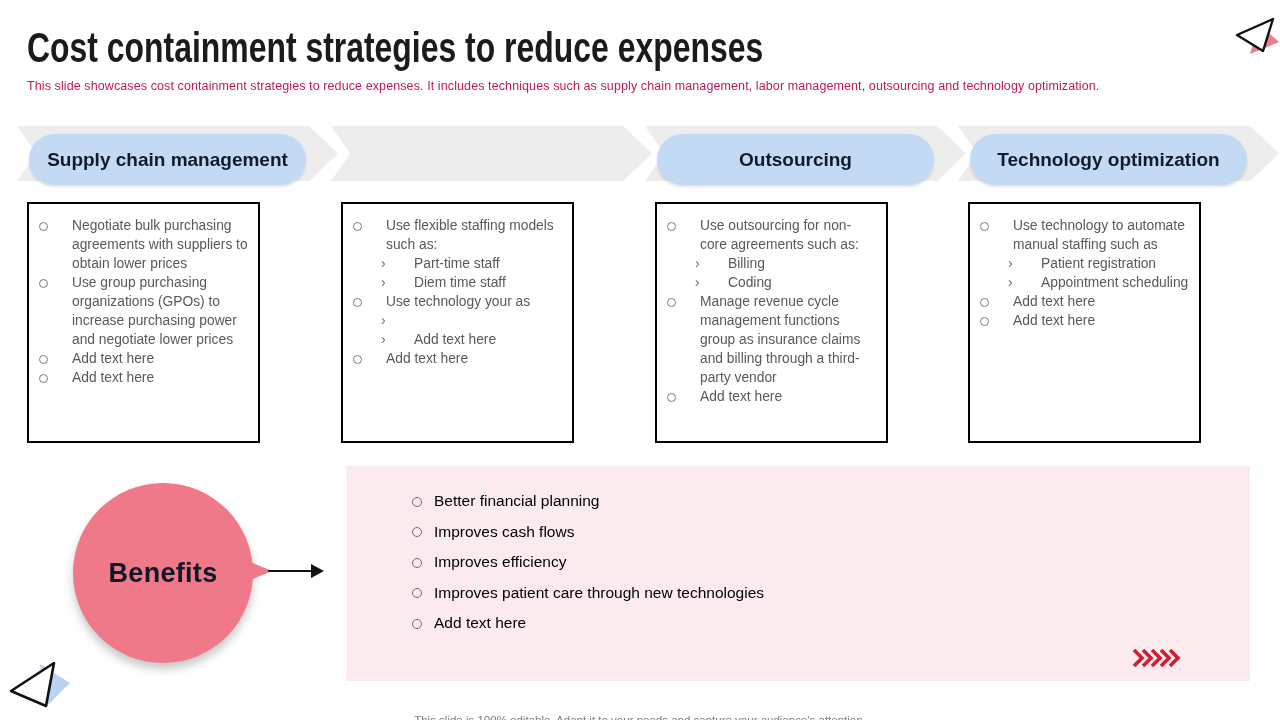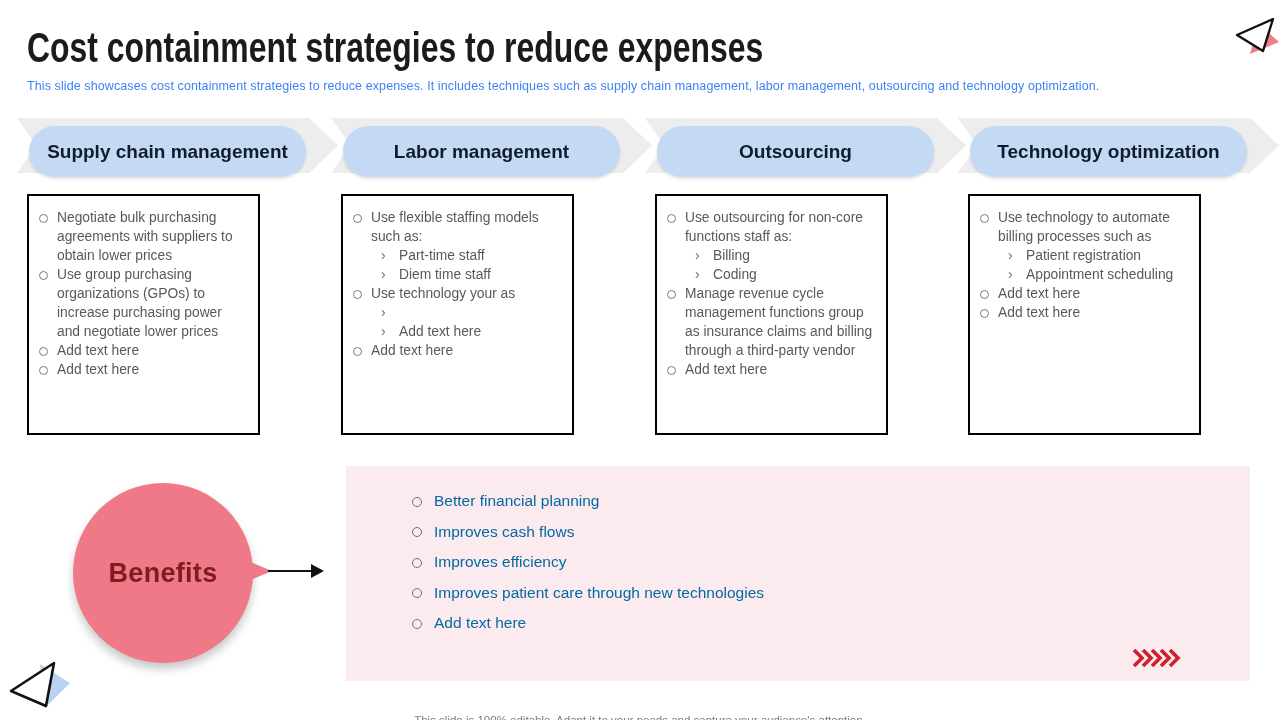--- a/index.html
+++ b/index.html
@@ -5,62 +5,62 @@
   html,body{margin:0;padding:0;background:#fff;}
   body{width:1280px;height:720px;position:relative;overflow:hidden;
        font-family:"Liberation Sans","DejaVu Sans",sans-serif;}
   .slide{position:absolute;inset:0;background:#ffffff;}
 
   
   .title{position:absolute;left:27px;top:24px;margin:0;
          font-size:42px;font-weight:700;color:#1b1b1b;letter-spacing:0;
          transform:scaleX(.76);transform-origin:left top;white-space:nowrap;}
   .subtitle{position:absolute;left:27px;top:79px;margin:0;width:1100px;
-            font-size:12.5px;color:#3b82f6;letter-spacing:.1px;white-space:nowrap;}
-
-  
-  .col{position:absolute;top:114px;width:330px;height:340px;}
+            font-size:12.5px;color:#be185d;letter-spacing:.1px;white-space:nowrap;}
+
+  
+  .col{position:absolute;top:122px;width:330px;height:340px;}
   .col.c1{left:27px;} .col.c2{left:341px;} .col.c3{left:655px;} .col.c4{left:968px;}
   .chev-bg{position:absolute;left:-10px;top:4px;width:321px;height:55px;
            background:var(--shadow-gray);
            clip-path:polygon(0 0,91% 0,100% 50%,91% 100%,0 100%,6% 50%);}
   .pill{position:absolute;left:2px;top:12px;width:277px;height:51px;
         background:var(--header-fill);border-radius:26px;
         font-size:19px;font-weight:700;color:#111b2b;text-align:center;line-height:51px;
         box-shadow:0 2px 3px rgba(0,0,0,.12);}
   .box{position:absolute;left:0;top:80px;width:209px;height:225px;
        border:2px solid var(--box-border);background:#fff;
        padding:12px 10px 0 10px;}
 
   
-  .li{display:flex;align-items:flex-start;gap:9px;
+  .li{display:flex;align-items:flex-start;gap:24px;
       font-size:13.8px;line-height:19px;color:#595959;}
   .li .blt{flex:0 0 auto;width:7px;height:7px;border:1.3px solid #7b7b7b;
            border-radius:50%;margin-top:5.5px;background:transparent;}
   .li .txt{flex:1 1 auto;}
   .li.sub{padding-left:28px;}
   .li.sub .chv{flex:0 0 auto;color:#6e6e6e;font-size:14px;line-height:19px;width:9px;}
 
   
   .benefit-circle{position:absolute;left:73px;top:483px;width:180px;height:180px;
                   border-radius:50%;background:var(--circle-fill);
                   display:flex;align-items:center;justify-content:center;
                   box-shadow:0 6px 10px rgba(0,0,0,.22);
-                  font-size:27px;font-weight:700;color:#7f1d1d;letter-spacing:.3px;}
+                  font-size:27px;font-weight:700;color:#0f172a;letter-spacing:.3px;}
   .circle-tail{position:absolute;left:246px;top:560px;width:0;height:0;
                border-left:26px solid var(--circle-fill);
                border-top:11px solid transparent;border-bottom:11px solid transparent;}
   .arrow-line{position:absolute;left:268px;top:570px;width:46px;height:2.4px;background:#111;}
   .arrow-head{position:absolute;left:311px;top:564px;width:0;height:0;
               border-left:13px solid #111;border-top:7px solid transparent;
               border-bottom:7px solid transparent;}
   .benefit-panel{position:absolute;left:346px;top:466px;width:904px;height:215px;
                  background:var(--panel-fill);padding:0;}
   .benefit-list{position:absolute;left:66px;top:25px;}
-  .benefit-list .li{font-size:15.5px;line-height:20px;color:#0369a1;margin-bottom:10.5px;gap:12px;}
+  .benefit-list .li{font-size:15.5px;line-height:20px;color:#000000;margin-bottom:10.5px;gap:12px;}
   .benefit-list .li .blt{width:8px;height:8px;margin-top:5.5px;border-color:#6f6f6f;}
 
   .red-chevrons{position:absolute;right:66px;bottom:14px;width:52px;height:18px;}
 
   
   .footer{position:absolute;left:0;top:702px;width:1280px;text-align:center;
           font-size:11.5px;color:#7d7d7d;}
   .plane-tr{position:absolute;left:1232px;top:12px;width:52px;height:52px;}
   .plane-bl{position:absolute;left:8px;top:656px;width:66px;height:58px;}
 </style>
@@ -97,21 +97,20 @@
           <div class="li">
             <span class="blt"></span>
             <span class="txt">Add text here</span>
           </div>
         </div>
     </div>
   </section>
 
   <section class="col c2">
     <div class="chev-bg"></div>
-    <div class="pill">Labor management</div>
     <div class="box">
       <div>
           <div class="li">
             <span class="blt"></span>
             <span class="txt">Use flexible staffing models such as:</span>
           </div>
           <div class="li sub">
             <span class="chv">›</span>
             <span class="txt">Part-time staff</span>
           </div>
@@ -138,21 +137,21 @@
     </div>
   </section>
 
   <section class="col c3">
     <div class="chev-bg"></div>
     <div class="pill">Outsourcing</div>
     <div class="box">
       <div>
           <div class="li">
             <span class="blt"></span>
-            <span class="txt">Use outsourcing for non-core functions staff as:</span>
+            <span class="txt">Use outsourcing for non-core agreements such as:</span>
           </div>
           <div class="li sub">
             <span class="chv">›</span>
             <span class="txt">Billing</span>
           </div>
           <div class="li sub">
             <span class="chv">›</span>
             <span class="txt">Coding</span>
           </div>
           <div class="li">
@@ -167,21 +166,21 @@
     </div>
   </section>
 
   <section class="col c4">
     <div class="chev-bg"></div>
     <div class="pill">Technology optimization</div>
     <div class="box">
       <div>
           <div class="li">
             <span class="blt"></span>
-            <span class="txt">Use technology to automate billing processes such as</span>
+            <span class="txt">Use technology to automate manual staffing such as</span>
           </div>
           <div class="li sub">
             <span class="chv">›</span>
             <span class="txt">Patient registration</span>
           </div>
           <div class="li sub">
             <span class="chv">›</span>
             <span class="txt">Appointment scheduling</span>
           </div>
           <div class="li">

